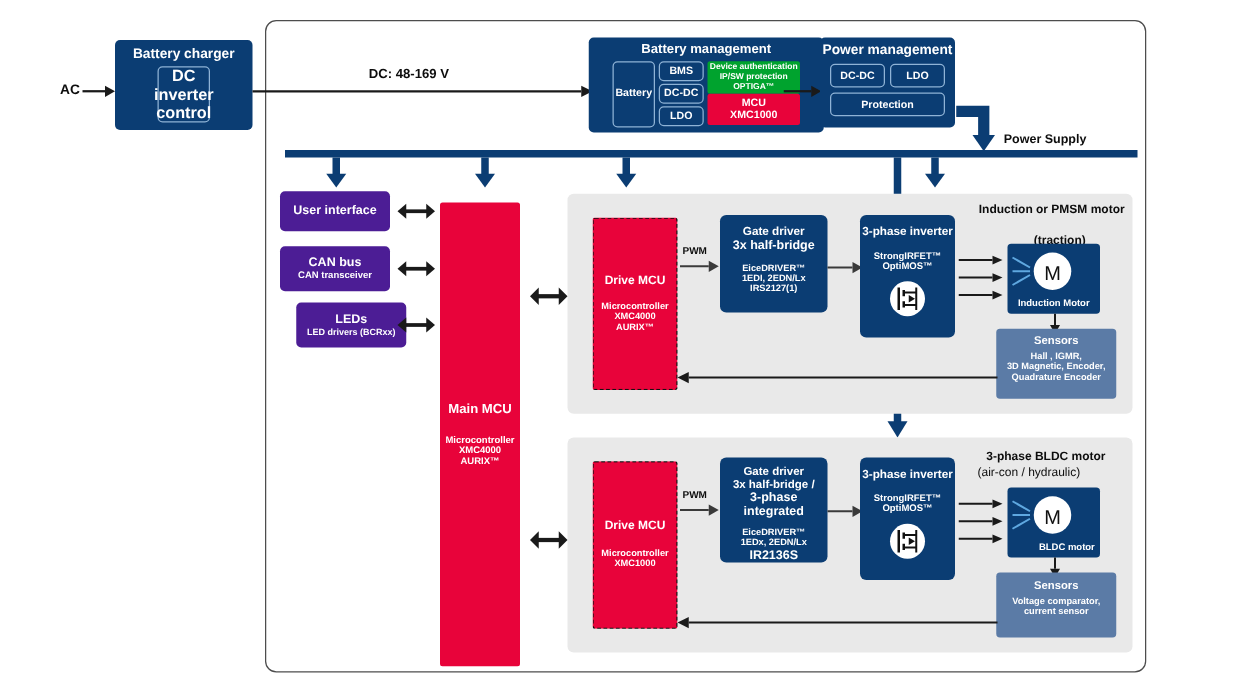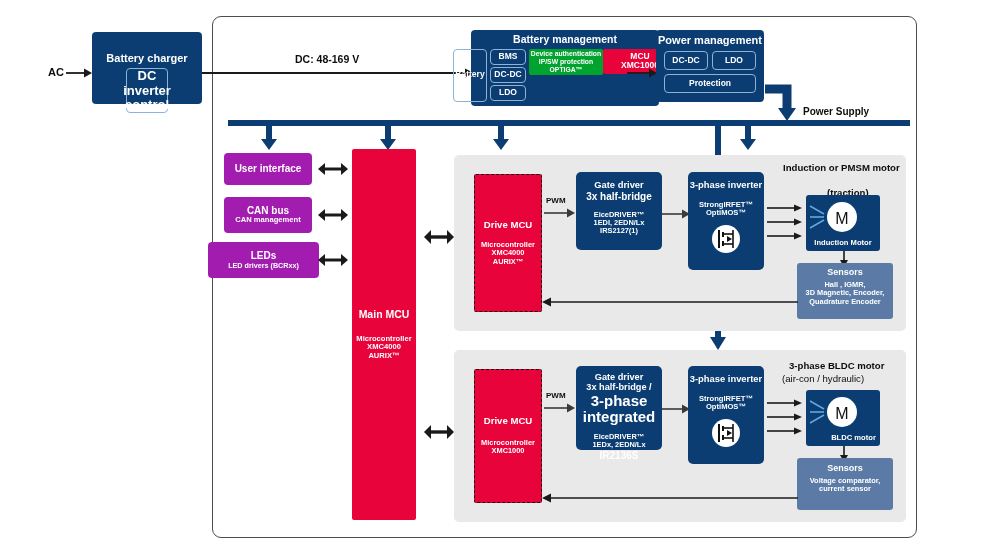--- a/index.html
+++ b/index.html
@@ -5,21 +5,21 @@
   html,body{margin:0;padding:0;background:#ffffff;}
   body{width:997px;height:552px;position:relative;overflow:hidden;
        font-family:"Liberation Sans","DejaVu Sans",sans-serif;
        -webkit-font-smoothing:antialiased;}
   .abs{position:absolute;box-sizing:border-box;}
   
   .bx{position:absolute;box-sizing:border-box;display:flex;flex-direction:column;
       align-items:center;justify-content:center;text-align:center;color:#fff;
       border-radius:4px;line-height:1.12;}
   .navy{background:#0b3d73;}
-  .blue{background:#a21caf;}
+  .blue{background:#4c1d95;}
   .red{background:#e8033a;}
   .green{background:#00a32e;}
   .slate{background:#5b7ba6;}
   .title{font-weight:bold;}
   .outline{background:transparent;border:1.5px solid #8fb3d6;}
   
   #outer-panel{left:212px;top:16px;width:705px;height:522px;border:1.6px solid #4d4d4d;
        border-radius:9px;background:transparent;}
   .graypanel{position:absolute;background:#e9e9e9;border-radius:5px;}
   .bus{position:absolute;background:#0b3d73;}
@@ -30,21 +30,21 @@
 <body>
 
 <div id="outer-panel" class="abs"></div>
 
 <div class="lbl" style="left:48px;top:66px;font-size:11px;">AC</div>
 <svg class="abs" style="left:66px;top:66px;" width="26" height="14">
   <line x1="0" y1="7" x2="18" y2="7" stroke="#1a1a1a" stroke-width="1.8"></line>
   <polygon points="18,2.5 26,7 18,11.5" fill="#1a1a1a"></polygon>
 </svg>
 
-<div class="bx navy" style="left:92px;top:32px;width:110px;height:72px;justify-content:flex-start;padding-top:20px;">
+<div class="bx navy" style="left:92px;top:32px;width:110px;height:72px;justify-content:flex-start;padding-top:5px;">
   <div class="title" style="font-size:11px;">Battery charger</div>
   <div style="display:flex;gap:4px;margin-top:4px;">
     <div class="bx outline" style="position:relative;width:42px;height:45px;font-size:13px;font-weight:bold;">
       <span>DC</span>
       <span>inverter</span>
       <span>control</span>
     </div>
   </div>
 </div>
 
@@ -56,21 +56,21 @@
 
 <div class="bx navy" style="left:471px;top:30px;width:188px;height:76px;justify-content:flex-start;padding-top:4px;">
   <div class="title" style="font-size:10.5px;">Battery management</div>
   <div style="display:flex;gap:3px;margin-top:3px;align-items:stretch;">
     <div class="bx outline" style="position:relative;width:34px;height:53px;font-size:8.5px;font-weight:bold;">Battery</div>
     <div style="display:flex;flex-direction:column;gap:2px;">
       <div class="bx outline" style="position:relative;width:36px;height:16px;font-size:8.5px;font-weight:bold;">BMS</div>
       <div class="bx outline" style="position:relative;width:36px;height:16px;font-size:8.5px;font-weight:bold;">DC-DC</div>
       <div class="bx outline" style="position:relative;width:36px;height:16px;font-size:8.5px;font-weight:bold;">LDO</div>
     </div>
-    <div style="display:flex;flex-direction:row;gap:0;">
+    <div style="display:flex;flex-direction:column;gap:0;">
       <div class="bx green" style="position:relative;width:74px;height:26px;font-size:6.8px;font-weight:bold;border-radius:2px;">
         <span>Device authentication</span>
         <span>IP/SW protection</span>
         <span>OPTIGA™</span>
       </div>
       <div class="bx red" style="position:relative;width:74px;height:25px;font-size:8.5px;font-weight:bold;border-radius:2px;">
         <span>MCU</span>
         <span>XMC1000</span>
       </div>
     </div>
@@ -120,44 +120,44 @@
 <svg class="abs" style="left:710px;top:326px;" width="16" height="24">
   <rect x="5" y="0" width="6" height="12" fill="#0b3d73"></rect>
     <polygon points="0,11 16,11 8,24" fill="#0b3d73"></polygon>
 </svg>
 
 <div class="bx blue" style="left:224px;top:153px;width:88px;height:32px;font-size:10px;">
   <span class="title">User interface</span>
 </div>
 <div class="bx blue" style="left:224px;top:197px;width:88px;height:36px;font-size:10px;">
   <span class="title">CAN bus</span>
-  <span style="font-size:7.6px;font-weight:bold;">CAN management</span>
-</div>
-<div class="bx blue" style="left:208px;top:242px;width:111px;height:36px;font-size:10px;">
+  <span style="font-size:7.6px;font-weight:bold;">CAN transceiver</span>
+</div>
+<div class="bx blue" style="left:237px;top:242px;width:88px;height:36px;font-size:10px;">
   <span class="title">LEDs</span>
   <span style="font-size:7.2px;font-weight:bold;">LED drivers (BCRxx)</span>
 </div>
 
 <svg class="abs" style="left:318px;top:162px;" width="30" height="14">
   <line x1="6" y1="7" x2="24" y2="7" stroke="#1a1a1a" stroke-width="3"></line>
   <polygon points="7,1 0,7 7,13" fill="#1a1a1a"></polygon>
     <polygon points="23,1 30,7 23,13" fill="#1a1a1a"></polygon>
 </svg>
 <svg class="abs" style="left:318px;top:208px;" width="30" height="14">
   <line x1="6" y1="7" x2="24" y2="7" stroke="#1a1a1a" stroke-width="3"></line>
   <polygon points="7,1 0,7 7,13" fill="#1a1a1a"></polygon>
     <polygon points="23,1 30,7 23,13" fill="#1a1a1a"></polygon>
 </svg>
 <svg class="abs" style="left:318px;top:253px;" width="30" height="14">
   <line x1="6" y1="7" x2="24" y2="7" stroke="#1a1a1a" stroke-width="3"></line>
   <polygon points="7,1 0,7 7,13" fill="#1a1a1a"></polygon>
     <polygon points="23,1 30,7 23,13" fill="#1a1a1a"></polygon>
 </svg>
 
-<div class="bx red" style="left:352px;top:149px;width:64px;height:371px;justify-content:center;border-radius:2px;">
+<div class="bx red" style="left:352px;top:162px;width:64px;height:371px;justify-content:center;border-radius:2px;">
   <span class="title" style="font-size:10.5px;">Main MCU</span>
   <span style="font-size:7.6px;font-weight:bold;margin-top:14px;">Microcontroller</span>
   <span style="font-size:7.6px;font-weight:bold;">XMC4000</span>
   <span style="font-size:7.6px;font-weight:bold;">AURIX™</span>
 </div>
 
 <div class="graypanel" style="left:454px;top:155px;width:452px;height:176px;"></div>
 
 <svg class="abs" style="left:424px;top:229px;" width="30" height="16">
   <line x1="6" y1="8" x2="24" y2="8" stroke="#1a1a1a" stroke-width="3.4"></line>
@@ -267,21 +267,21 @@
 
 <div class="lbl" style="left:546px;top:391px;font-size:8px;">PWM</div>
 <svg class="abs" style="left:544px;top:402px;" width="31" height="12">
   <line x1="0" y1="6" x2="23" y2="6" stroke="#3a3a3a" stroke-width="1.6"></line>
   <polygon points="23,1.5 31,6 23,10.5" fill="#3a3a3a"></polygon>
 </svg>
 
 <div class="bx navy" style="left:576px;top:366px;width:86px;height:84px;justify-content:flex-start;padding-top:6px;border-radius:5px;">
   <span class="title" style="font-size:9.2px;">Gate driver</span>
   <span class="title" style="font-size:9.2px;">3x half-bridge /</span>
-  <span class="title" style="font-size:15px;">3-phase integrated</span>
+  <span class="title" style="font-size:10px;">3-phase integrated</span>
   <span style="font-size:7.4px;font-weight:bold;margin-top:7px;">EiceDRIVER™</span>
   <span style="font-size:7.4px;font-weight:bold;">1EDx, 2EDN/Lx</span>
   <span style="font-size:10px;font-weight:bold;">IR2136S</span>
 </div>
 
 <svg class="abs" style="left:662px;top:403px;" width="28" height="12">
   <line x1="0" y1="6" x2="20" y2="6" stroke="#3a3a3a" stroke-width="1.6"></line>
   <polygon points="20,1.5 28,6 20,10.5" fill="#3a3a3a"></polygon>
 </svg>
 

